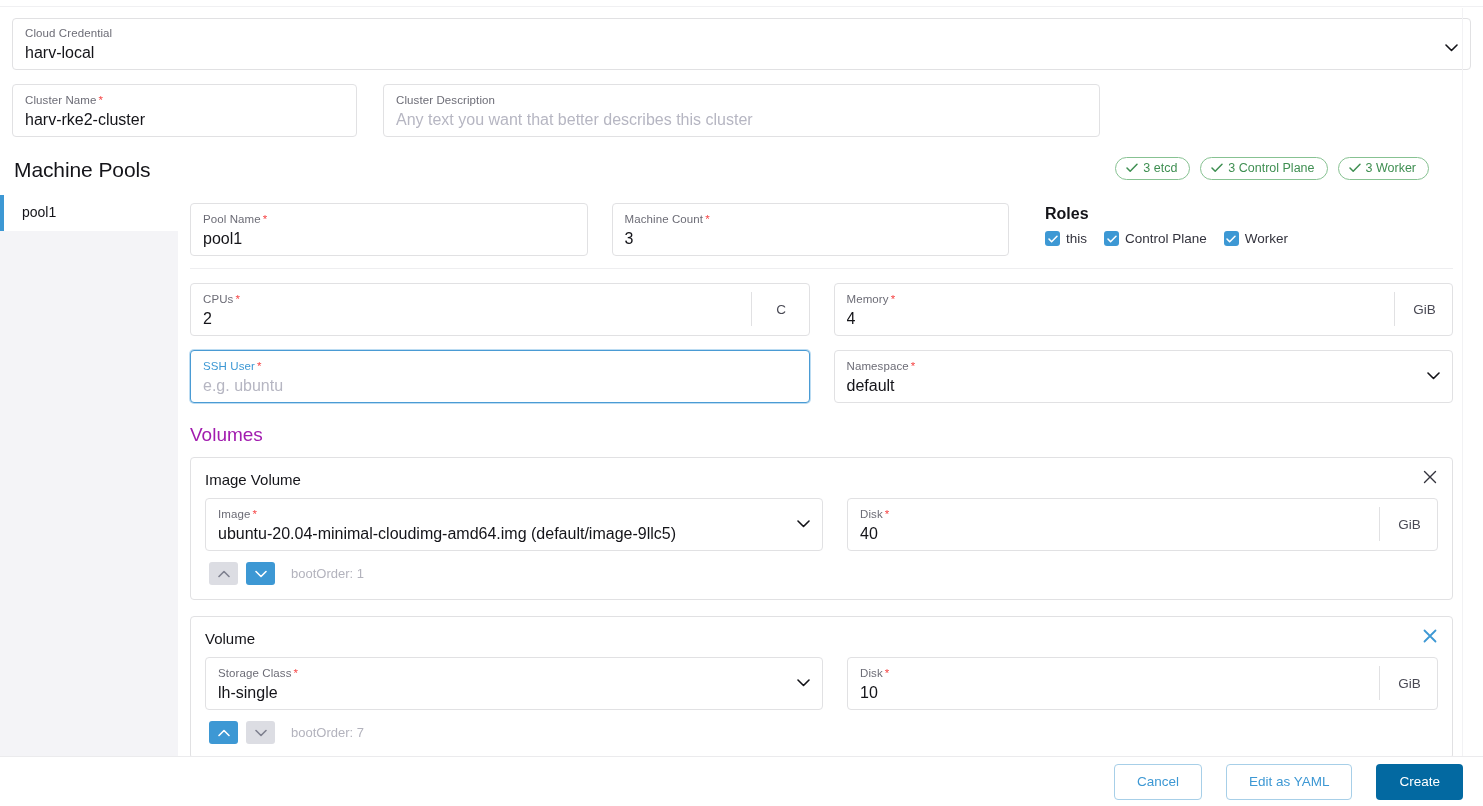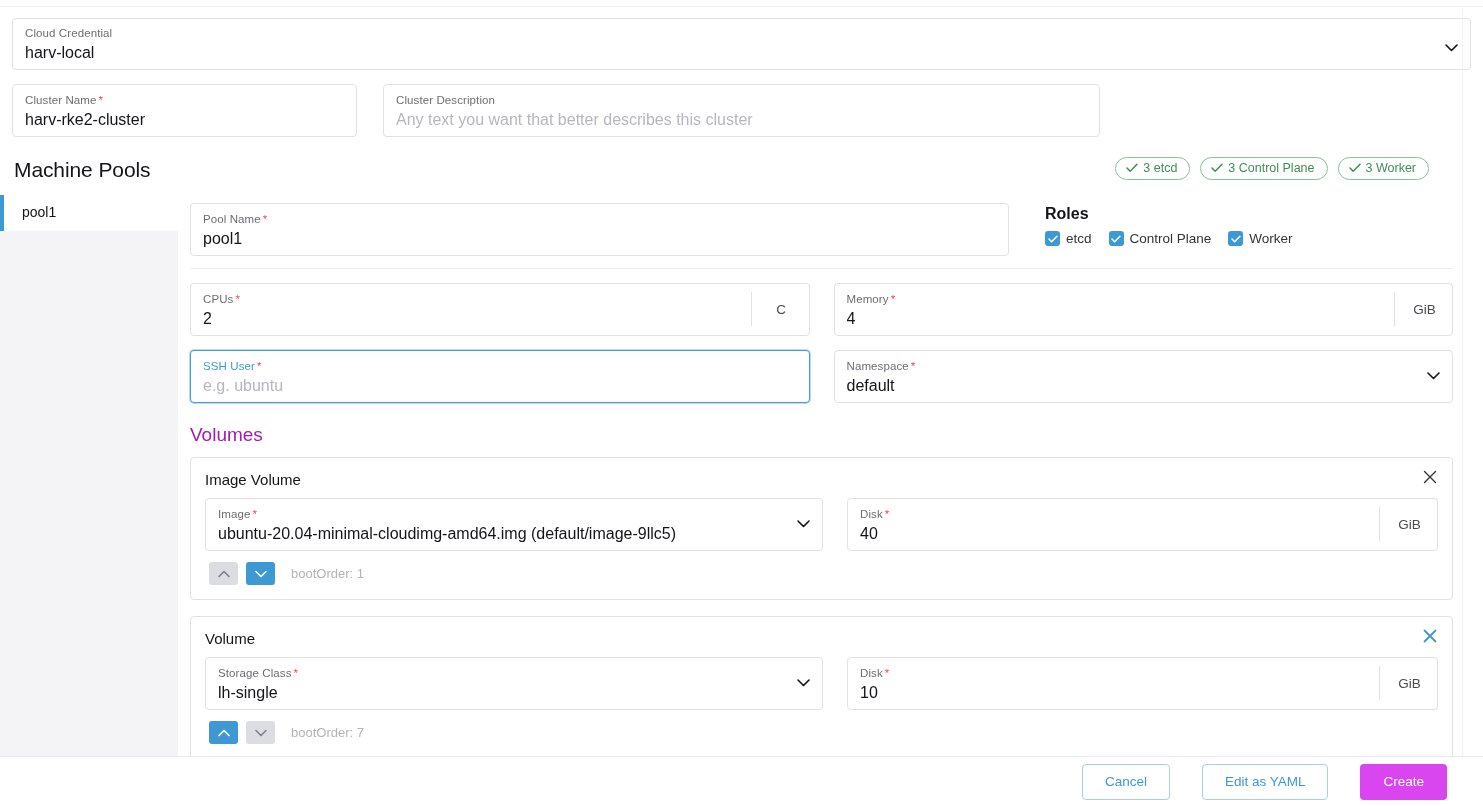--- a/index.html
+++ b/index.html
@@ -239,36 +239,36 @@
   .boot-label { font-size: 13px; color: #b3b3bd; margin-left: 8px; }
   .btn {
     font-size: 13.5px;
     border-radius: 4px;
     padding: 7px 15px 8px 15px;
     line-height: 17px;
     cursor: pointer;
     border: 1px solid transparent;
     white-space: nowrap;
   }
-  .btn-primary { background: #d946ef; color: #fff; }
+  .btn-primary { background: #0369a1; color: #fff; }
   .btn-outline { background: #fff; color: #3d98d4; border-color: #a7cfe8; }
 
   
   .footer {
     position: absolute;
     left: 0; bottom: 0;
     width: 1483px;
     height: 50px;
     background: #fff;
     border-top: 1px solid #ebebed;
     display: flex;
     align-items: center;
     justify-content: flex-end;
-    padding-right: 36px;
-    gap: 32px;
+    padding-right: 20px;
+    gap: 24px;
   }
   .footer .btn { padding: 8px 22px 9px 22px; font-size: 13.5px; }
 
   .right-rule {
     position: absolute;
     top: 8px; right: 20px;
     width: 1px; height: 749px;
     background: #f2f2f4;
   }
 </style>
@@ -350,30 +350,38 @@
 
         <div class="grid2">
           <div class="cell">
             <div class="fieldbox h52">
               <div class="fb-main">
                 <div class="field-label"><span>Pool Name</span><span class="req">*</span></div>
                 <div class="field-value">pool1</div>
               </div>
             </div>
           </div>
+          <div class="cell">
+            <div class="fieldbox h52">
+              <div class="fb-main">
+                <div class="field-label"><span>Machine Count</span><span class="req">*</span></div>
+                <div class="field-value">3</div>
+              </div>
+            </div>
+          </div>
           <div class="roles-col">
             <h3 class="roles-title">Roles</h3>
             <div class="roles-list">
               <label class="role">
                 <span class="cbox">
                   <svg width="10" height="8" viewBox="0 0 10 8">
                       <path d="M1 4l2.6 2.7L9 1.2" stroke="#fff" stroke-width="1.5" fill="none" stroke-linecap="round" stroke-linejoin="round"></path>
                     </svg>
                 </span>
-                <span>etcd</span>
+                <span>this</span>
               </label>
               <label class="role">
                 <span class="cbox">
                   <svg width="10" height="8" viewBox="0 0 10 8">
                       <path d="M1 4l2.6 2.7L9 1.2" stroke="#fff" stroke-width="1.5" fill="none" stroke-linecap="round" stroke-linejoin="round"></path>
                     </svg>
                 </span>
                 <span>Control Plane</span>
               </label>
               <label class="role">

